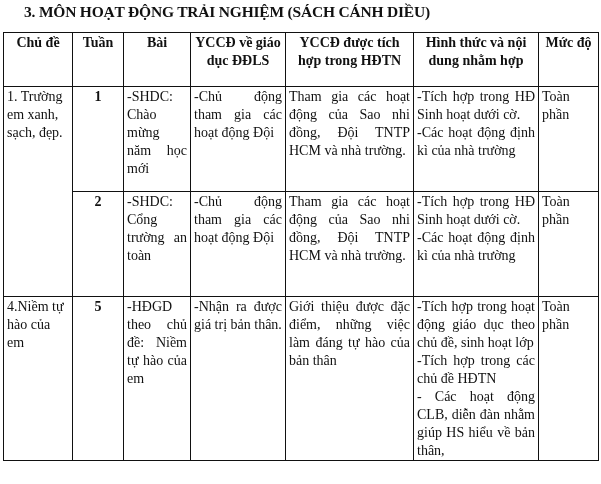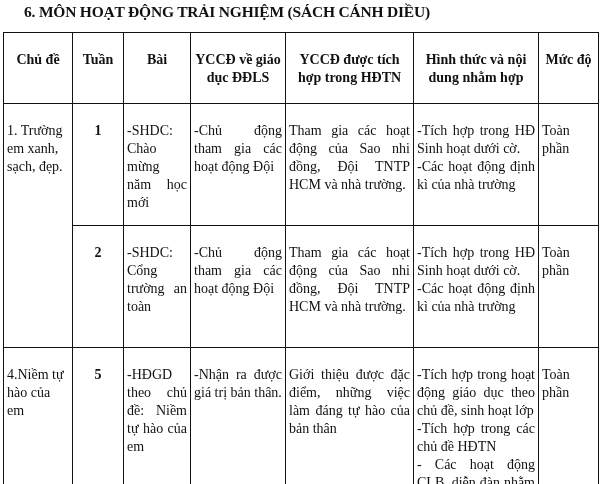--- a/index.html
+++ b/index.html
@@ -1,31 +1,31 @@
 <!DOCTYPE html>
 <html><head>
 <meta charset="utf-8">
 <style>
   html, body { margin:0; padding:0; background:#ffffff; }
   body { width:601px; height:484px; overflow:hidden; position:relative;
          font-family:"Liberation Serif", "DejaVu Serif", serif; color:#111; }
   .title { position:absolute; left:24px; top:3px; font-size:15.5px; font-weight:bold; white-space:nowrap; letter-spacing:-0.2px; }
   table { position:absolute; left:3px; top:32px; border-collapse:collapse; table-layout:fixed; width:595px; }
-  td, th { border:1.2px solid #111; vertical-align:top; padding:18px 3px 0 3px; font-size:14px; line-height:18px; }
+  td, th { border:1.2px solid #111; vertical-align:top; padding:1px 3px 0 3px; font-size:14px; line-height:18px; }
   th { font-weight:bold; text-align:center; height:52px; }
   td.j { text-align:justify; text-align-last:left;margin-left:25px; }
   td.b { font-weight:normal; }
   td.c { text-align:center; font-weight:bold; }
   .line { display:block; }
   tr.r1 td, tr.r2 td { height:103px; }
 </style>
 </head>
 <body>
 
-<div class="title">6. MÔN HOẠT ĐỘNG TRẢI NGHIỆM (SÁCH CÁNH DIỀU)</div>
+<div class="title">3. MÔN HOẠT ĐỘNG TRẢI NGHIỆM (SÁCH CÁNH DIỀU)</div>
 
 <table>
   <colgroup>
     <col style="width:69px">
       <col style="width:51px">
       <col style="width:67px">
       <col style="width:95px">
       <col style="width:128px">
       <col style="width:125px">
       <col style="width:60px">

